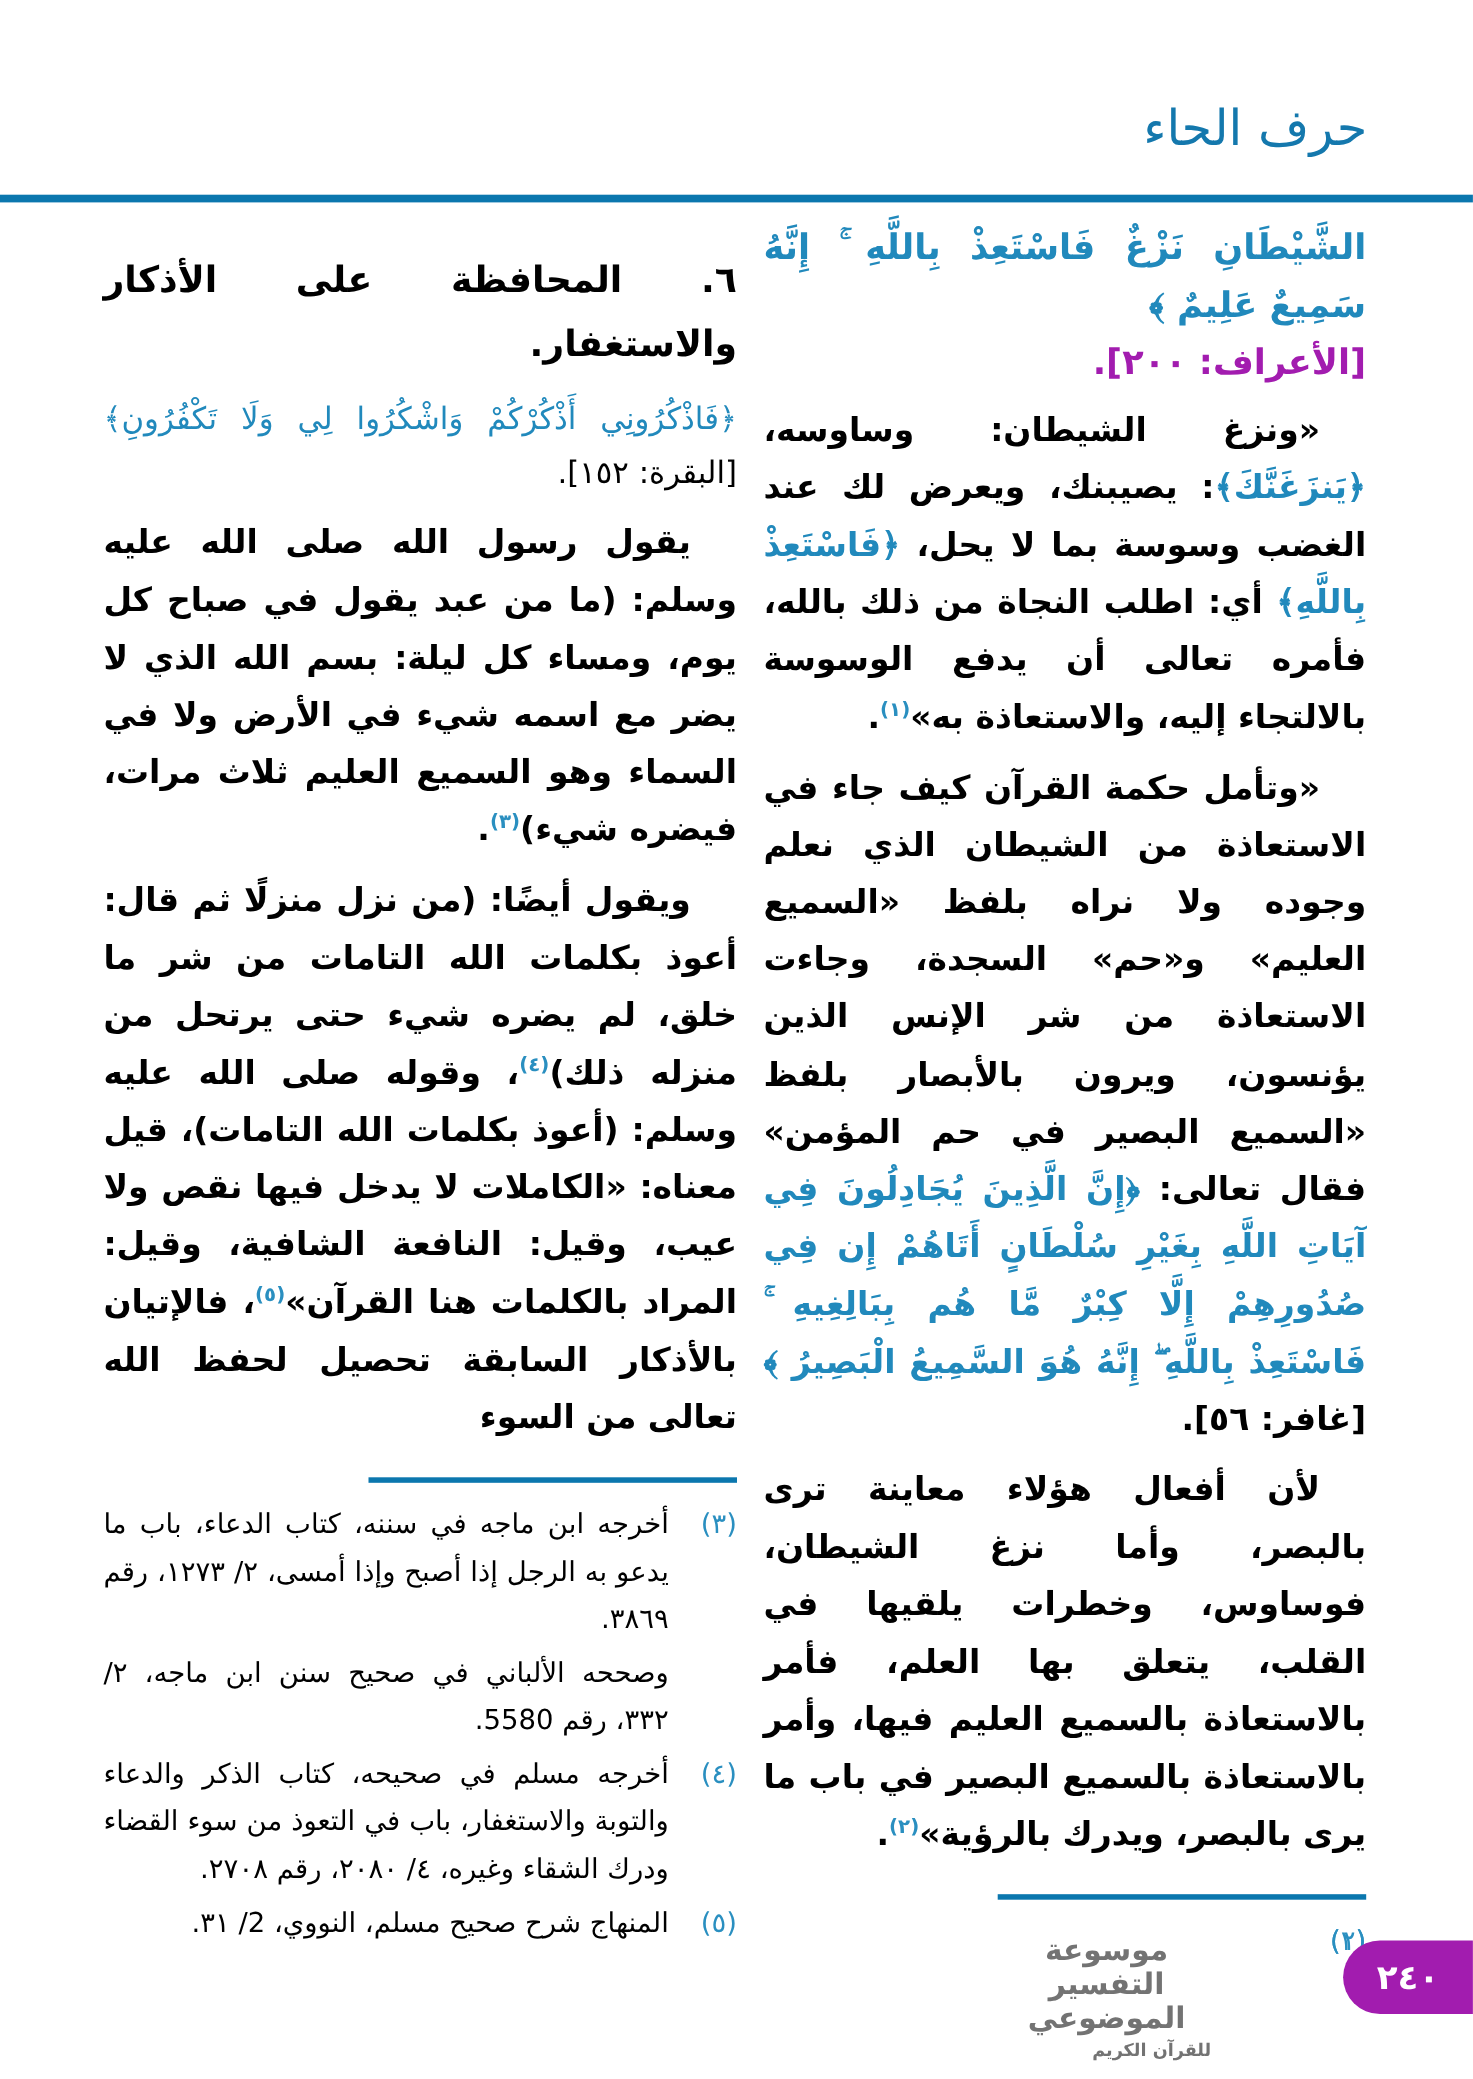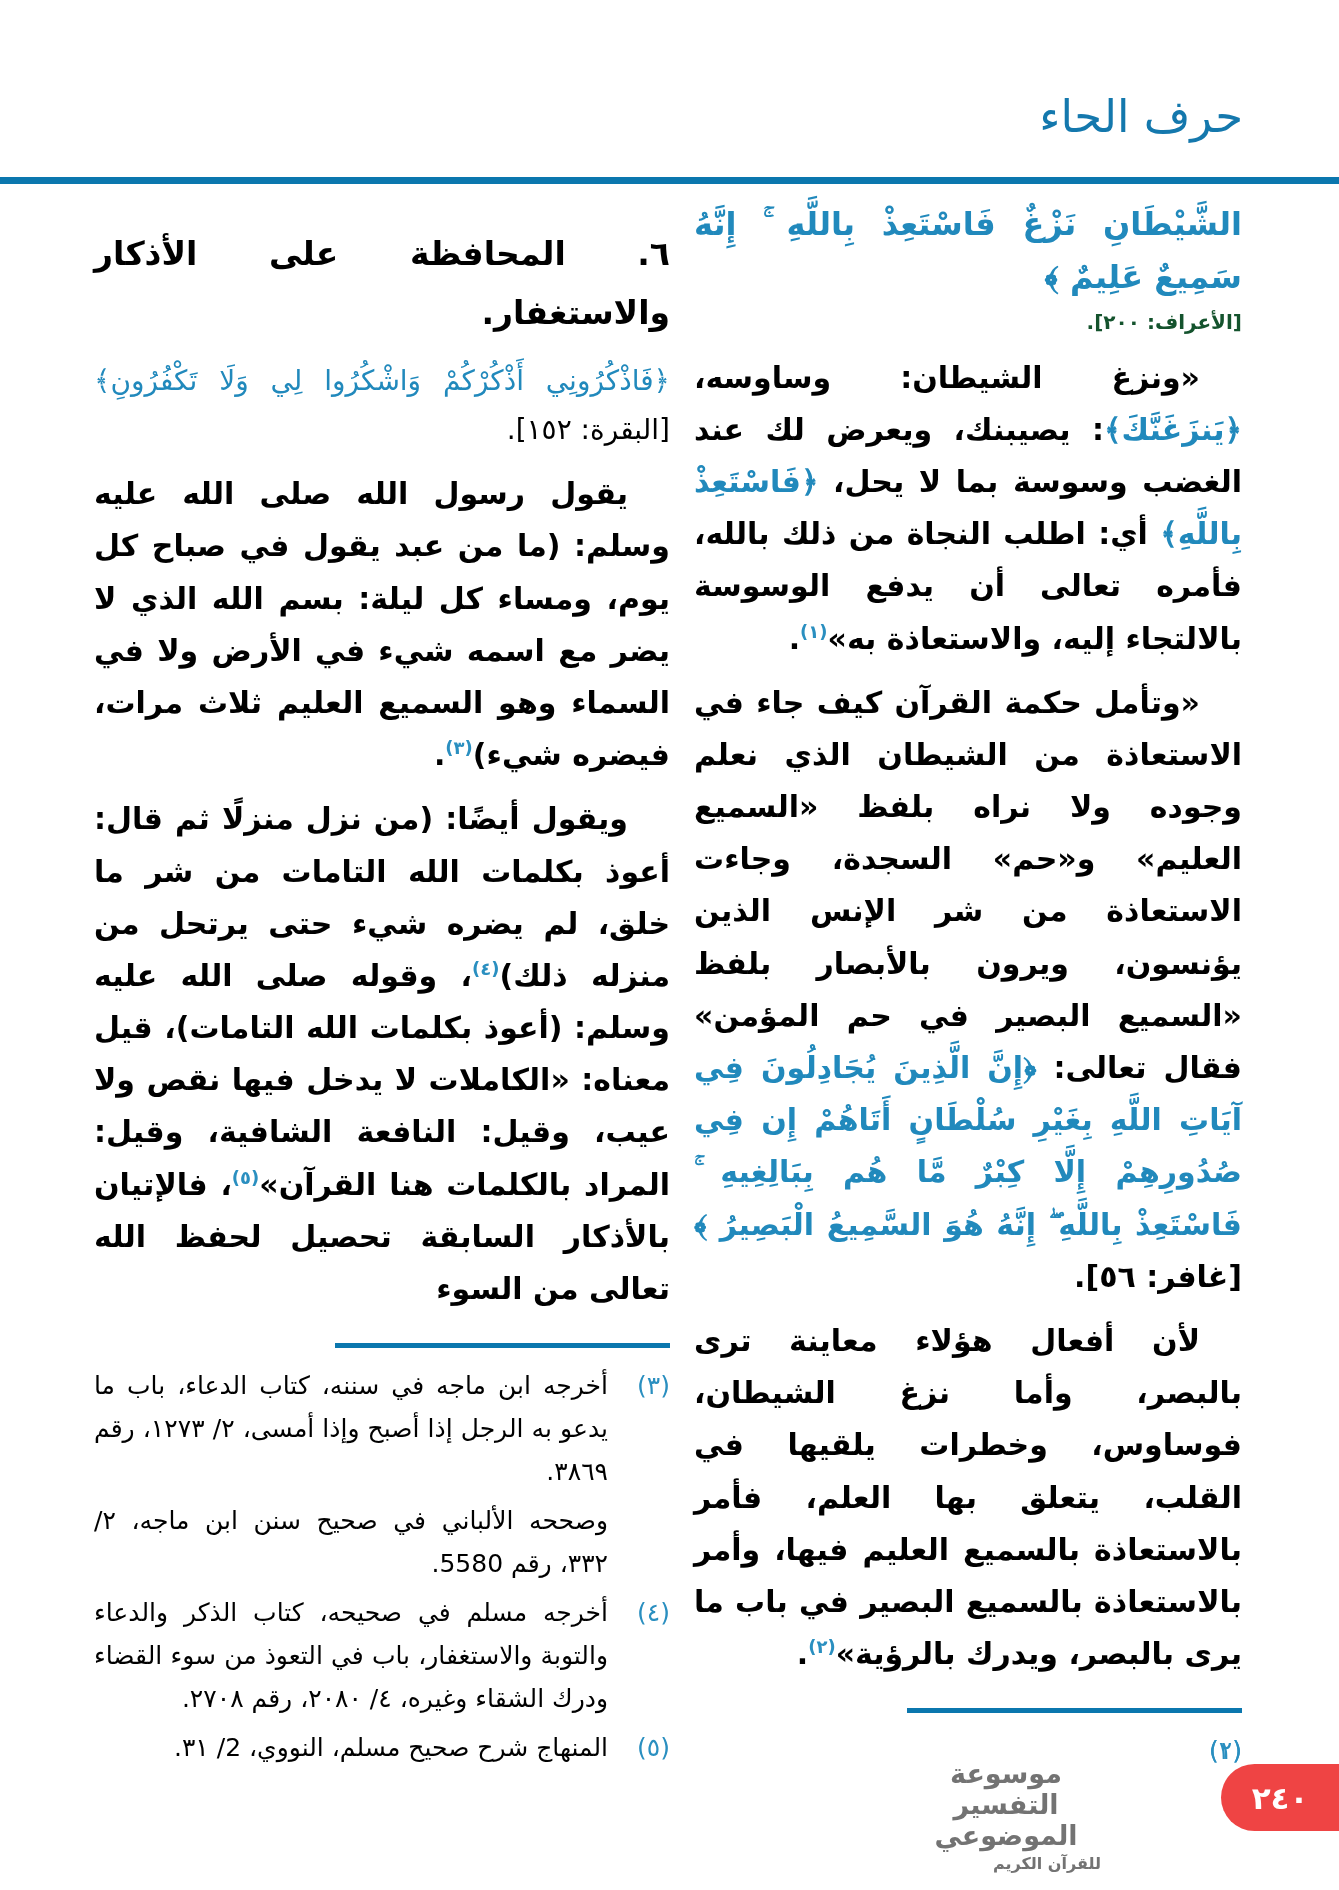--- a/index.html
+++ b/index.html
@@ -40,23 +40,23 @@
   .col { min-width: 0; }
 
   .verse-block {
     color: #2189bc;
     font-size: 32px;
     font-weight: bold;
     line-height: 1.65;
     text-align: justify;
   }
   .verse-ref {
-    font-size: 20px;
+    font-size: 32px;
     font-weight: bold;
-    color: #14532d;
+    color: #a21caf;
     margin: 6px 0 18px 0;
   }
   .para {
     font-size: 30px;
     font-weight: bold;
     line-height: 1.74;
     text-align: justify;
     text-indent: 42px;
     margin: 0 0 12px 0;
   }
@@ -116,21 +116,21 @@
   .logo-line2 {
     font-size: 16px;
     font-weight: bold;
     margin-top: 3px;
     text-align: right;
   }
   .page-pill {
     position: absolute;
     top: 1764px; right: 0;
     width: 118px; height: 67px;
-    background: #ef4444;
+    background: #a21caf;
     border-radius: 36px 0 0 36px;
     color: #ffffff;
     font-size: 31px;
     font-weight: bold;
     display: flex;
     align-items: center;
     justify-content: center;
   }
 </style>
 </head>

